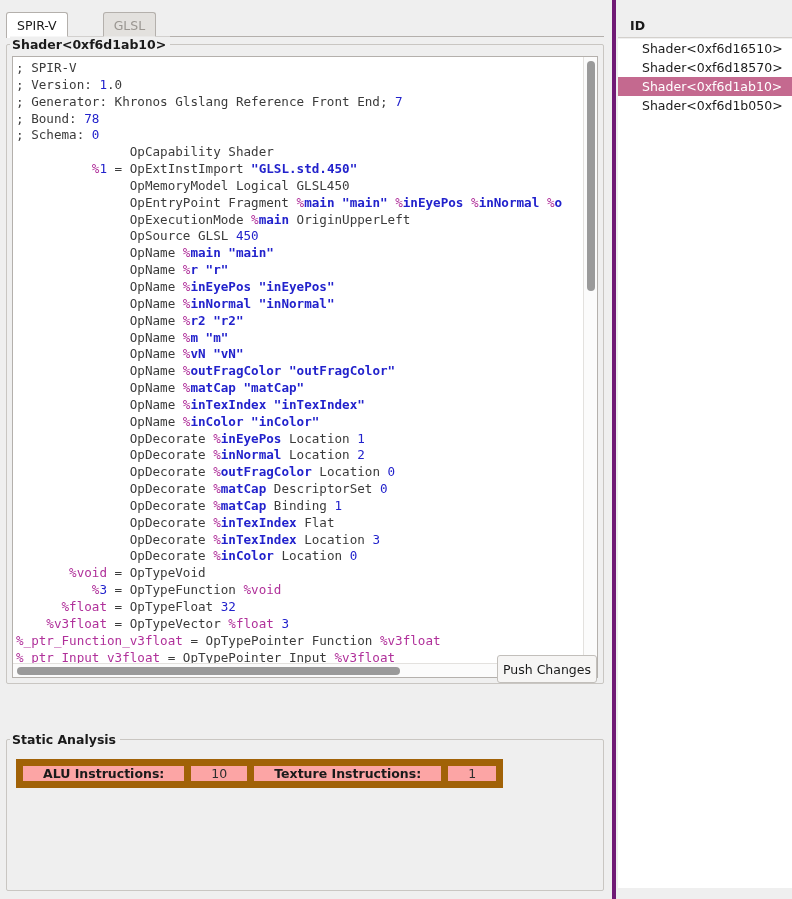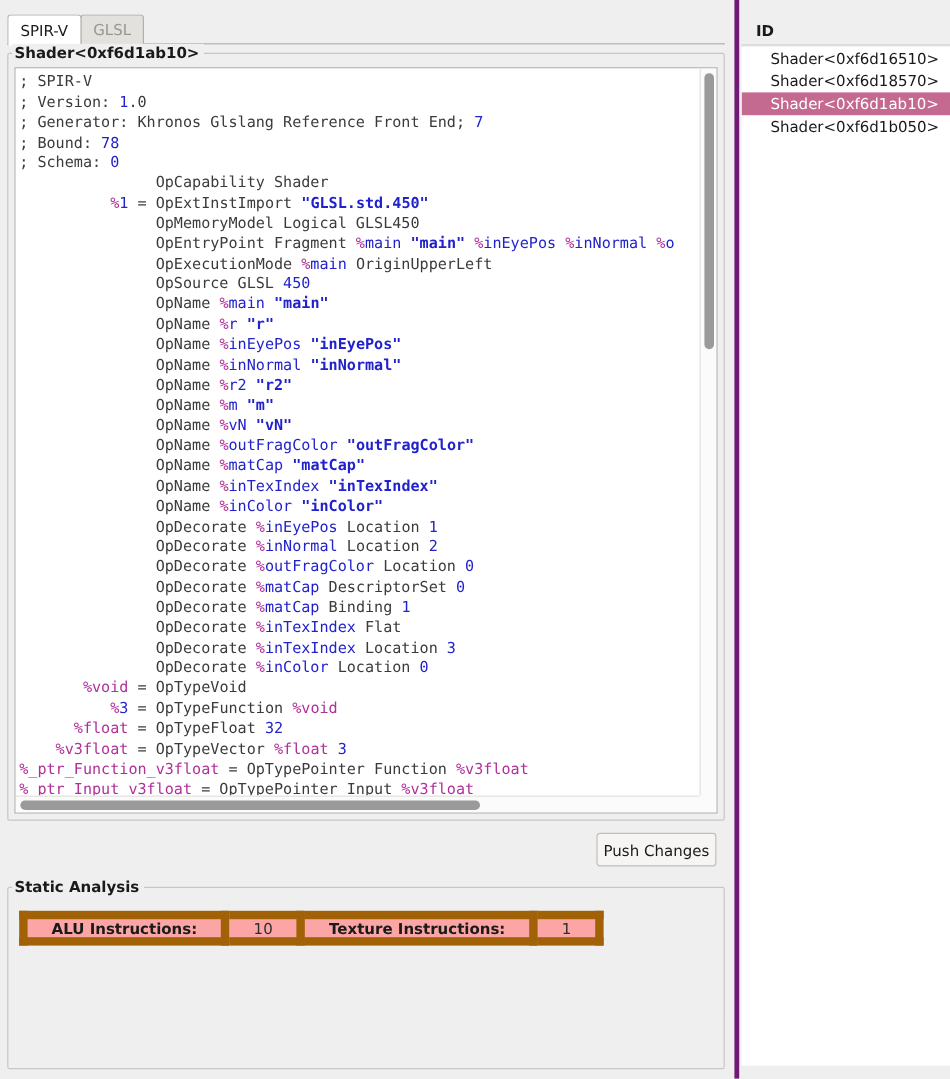--- a/index.html
+++ b/index.html
@@ -34,22 +34,23 @@
   }
 
   
   .tabbar {
     position: absolute;
     left: 6px; top: 12px;
     width: 598px;
     height: 25px;
     box-sizing: border-box;
     display: flex;
-    align-items: center;
+    align-items: flex-start;
     border-bottom: 1px solid #b4b0ac;
+    gap: 36px;
   }
   .tab {
     box-sizing: border-box;
     height: 25px;
     padding: 0 10px;
     display: flex;
     align-items: center;
     font-size: 12.5px;
     border: 1px solid #b4b0ac;
     border-bottom: none;
@@ -125,21 +126,21 @@
     padding: 3px 0 0 3px;
     font-family: "DejaVu Sans Mono", monospace;
     font-size: 12.6px;
     line-height: 16.85px;
     color: #3b3b3b;
     white-space: pre;
     letter-spacing: 0px;
   }
   .tok-num  { color: #2222cc; }
   .tok-pct  { color: #b0309a; }
-  .tok-id   { color: #2222cc; font-weight: normal; }
+  .tok-id   { color: #2222cc; font-weight: bold; }
   .tok-str  { color: #2222cc; font-weight: bold; }
   .tok-type { color: #b0309a; }
 
   
   .sb-v {
     position: absolute;
     right: 0; top: 0;
     width: 14px;
     bottom: 14px;
     background: #fbfbfb;
@@ -177,21 +178,21 @@
     position: absolute;
     right: 0; bottom: 0;
     width: 14px; height: 14px;
     background: #fbfbfb;
   }
 
   
   #push-changes {
     position: absolute;
     left: 497px;
-    top: 694px;
+    top: 655px;
     width: 100px;
     height: 28px;
     box-sizing: border-box;
     border: 1px solid #c2bfbb;
     border-radius: 3px;
     background: #f6f5f4;
     font-family: "DejaVu Sans", sans-serif;
     font-size: 12.5px;
     color: #1a1a1a;
     cursor: pointer;

